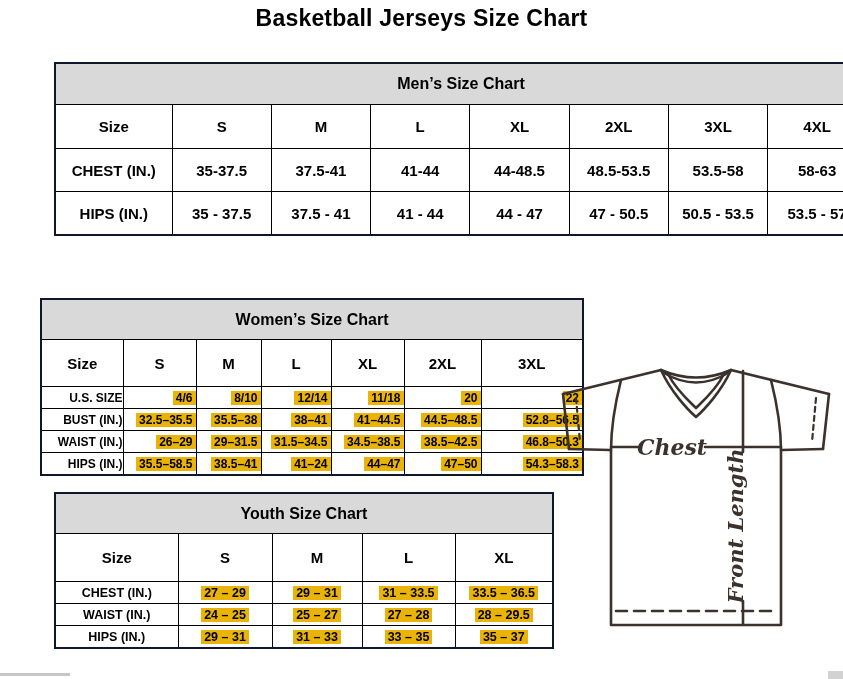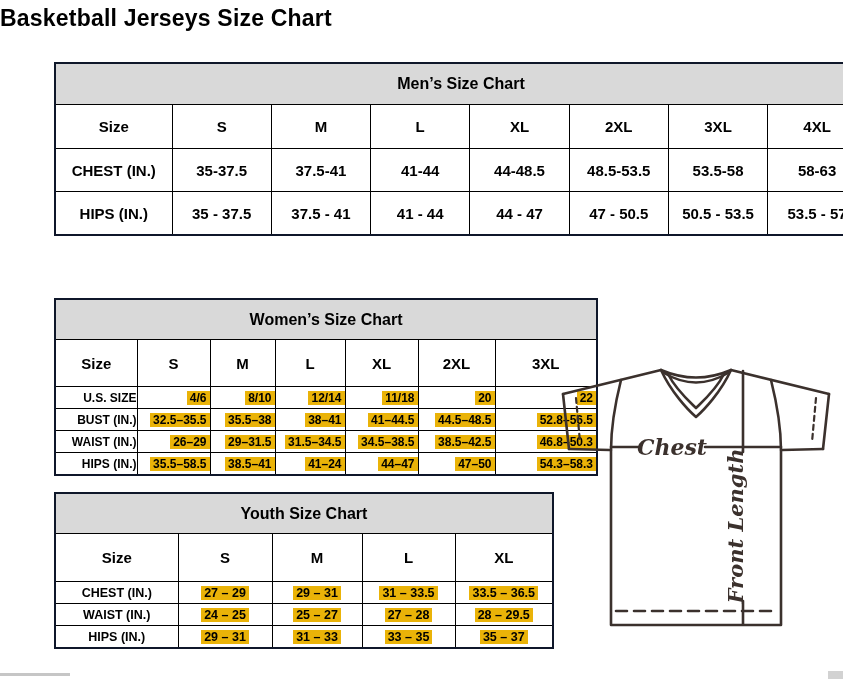--- a/index.html
+++ b/index.html
@@ -5,21 +5,21 @@
   html,body{margin:0;padding:0;}
   body{
     position:relative;
     width:843px;height:679px;
     background:#ffffff;
     font-family:"Liberation Sans", sans-serif;
     overflow:hidden;
   }
   .page-title{
     position:absolute;top:5px;left:0;width:100%;
-    text-align:left;
+    text-align:center;
     font-size:23px;font-weight:bold;color:#000;
     letter-spacing:0.2px;
   }
   table{
     position:absolute;
     border-collapse:collapse;
     table-layout:fixed;
     border:2px solid #0f172a;
     background:#fff;
     margin-left:40px;
@@ -37,21 +37,21 @@
   .band-row th{
     background:#d9d9d9;
     font-size:16px;
   }
   
   #men-table{left:14px;top:62px;width:814px;}
   #men-table .band-row th{height:40px;}
   #men-table .header-row th{height:43px;font-size:15px;}
   #men-table tbody th,#men-table tbody td{height:42px;font-size:15px;}
   
-  #women-table{left:14px;top:298px;width:542px;padding-left:40px;}
+  #women-table{left:0;top:298px;width:542px;padding-left:40px;}
   #women-table .band-row th{height:39px;}
   #women-table .header-row th{height:46px;font-size:15px;}
   #women-table tbody th,#women-table tbody td{height:21px;font-size:12px;text-align:right;}
   
   #youth-table{left:14px;top:492px;width:499px;}
   #youth-table .band-row th{height:39px;}
   #youth-table .header-row th{height:47px;font-size:15px;}
   #youth-table tbody th,#youth-table tbody td{height:21px;font-size:12.5px;}
   
   .compact tbody td span{

